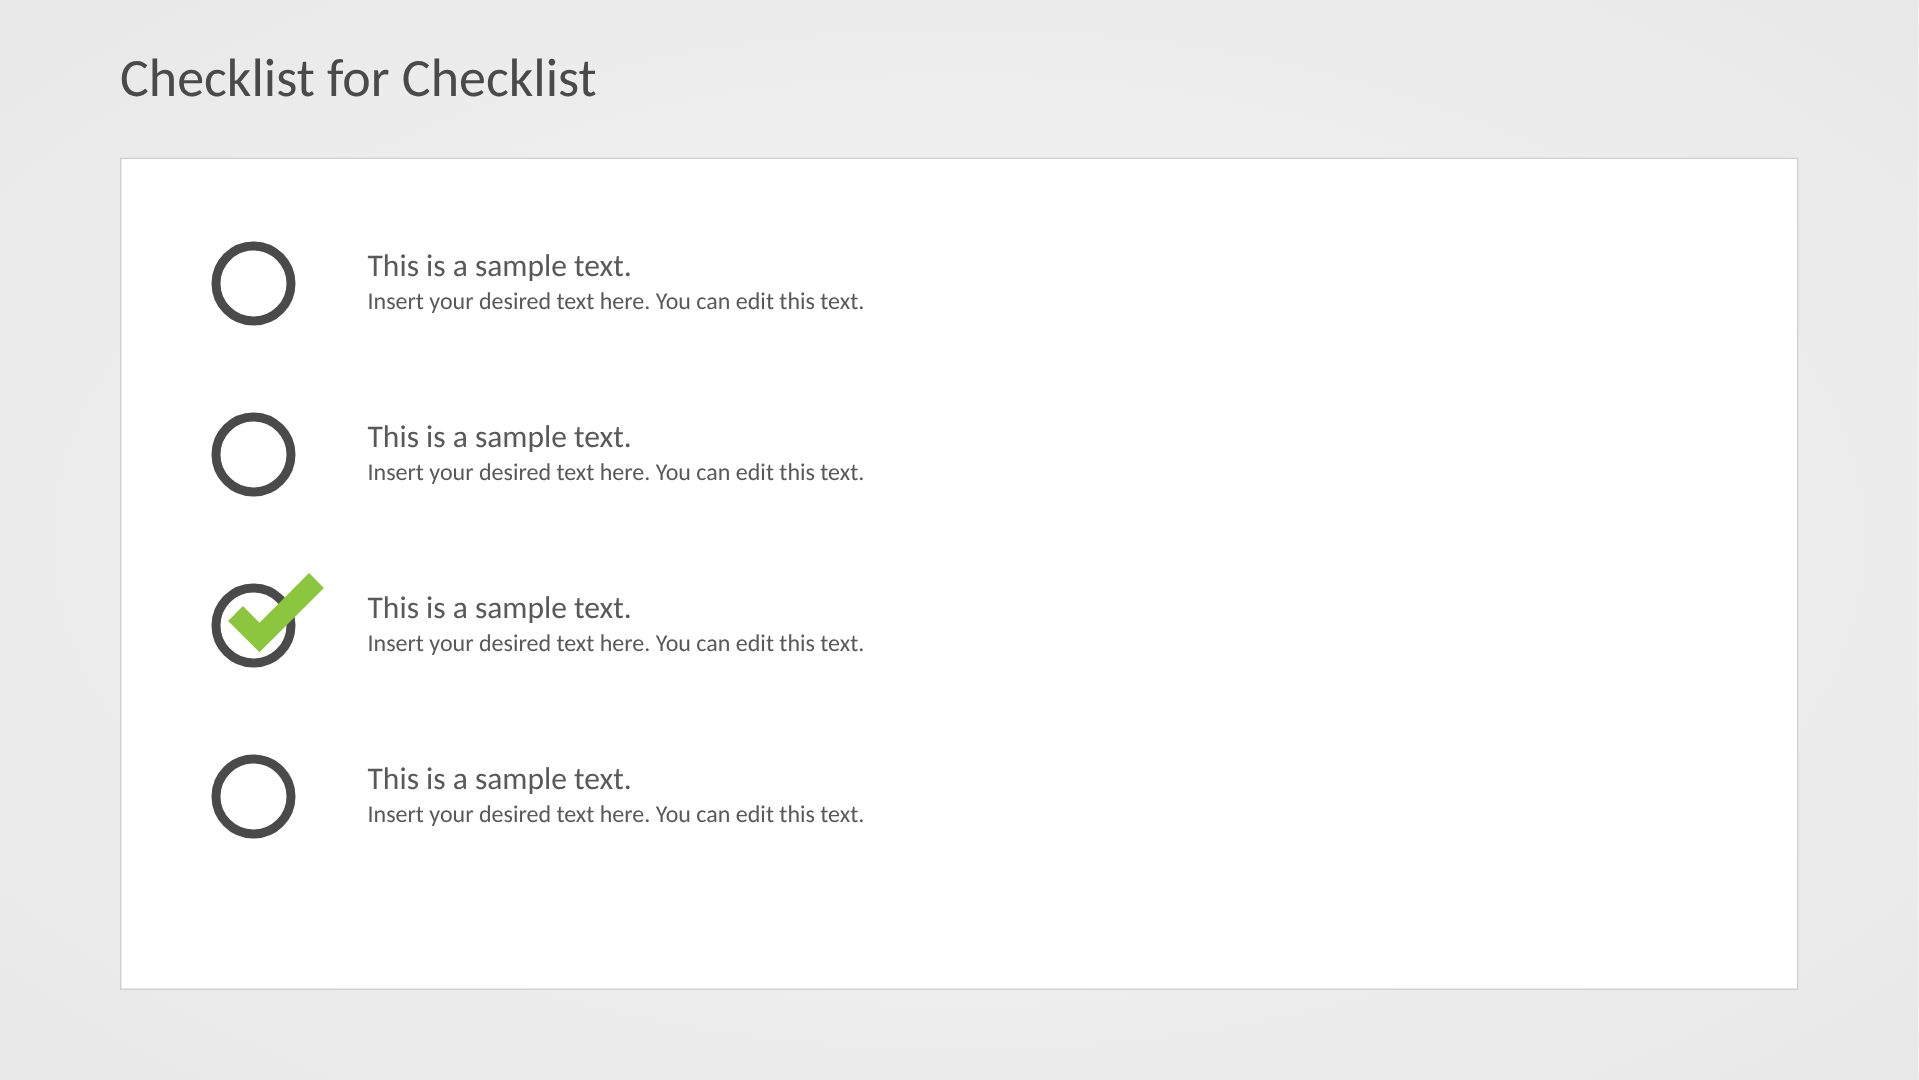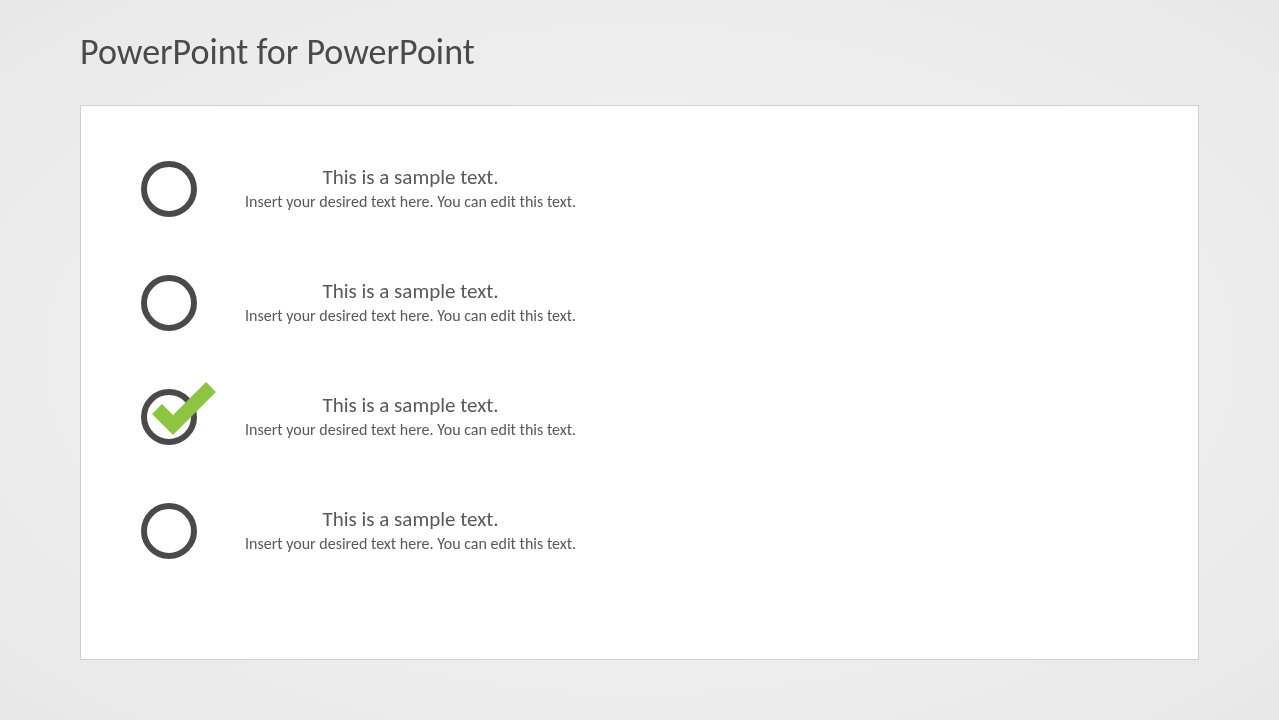--- a/index.html
+++ b/index.html
@@ -24,21 +24,20 @@
       color: #4a4a4a;
     }
     .content-box {
       position: absolute;
       top: 105px;
       left: 80px;
       right: 80px;
       bottom: 60px;
       background: #ffffff;
       border: 1px solid #d0d0d0;
-      text-align: center;
     }
     .checklist {
       padding: 55px 60px 40px 60px;
     }
     .checklist-item {
       display: flex;
       align-items: flex-start;
       margin-bottom: 58px;
       position: relative;
     }
@@ -79,21 +78,21 @@
     .item-line2 {
       font-size: 16px;
       color: #595959;
       line-height: 1.35;
       font-weight: 400;
     }
   </style>
 </head>
 <body>
 
-<h1 class="slide-title">PowerPoint for PowerPoint</h1>
+<h1 class="slide-title">Checklist for Checklist</h1>
 
 <div class="content-box">
   <div class="checklist">
 
     <div class="checklist-item">
       <div class="circle-wrapper">
         <div class="circle"></div>
       </div>
       <div class="item-text">
         <div class="item-line1">This is a sample text.</div>

